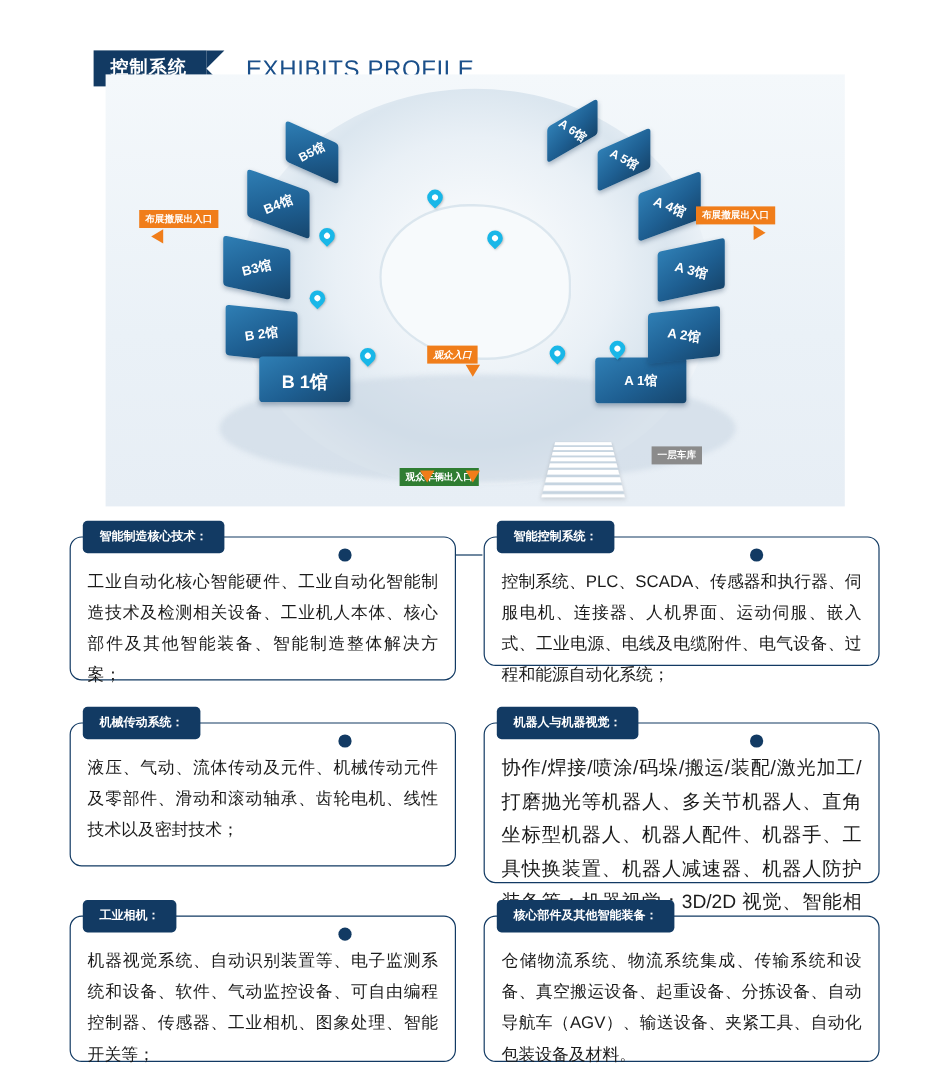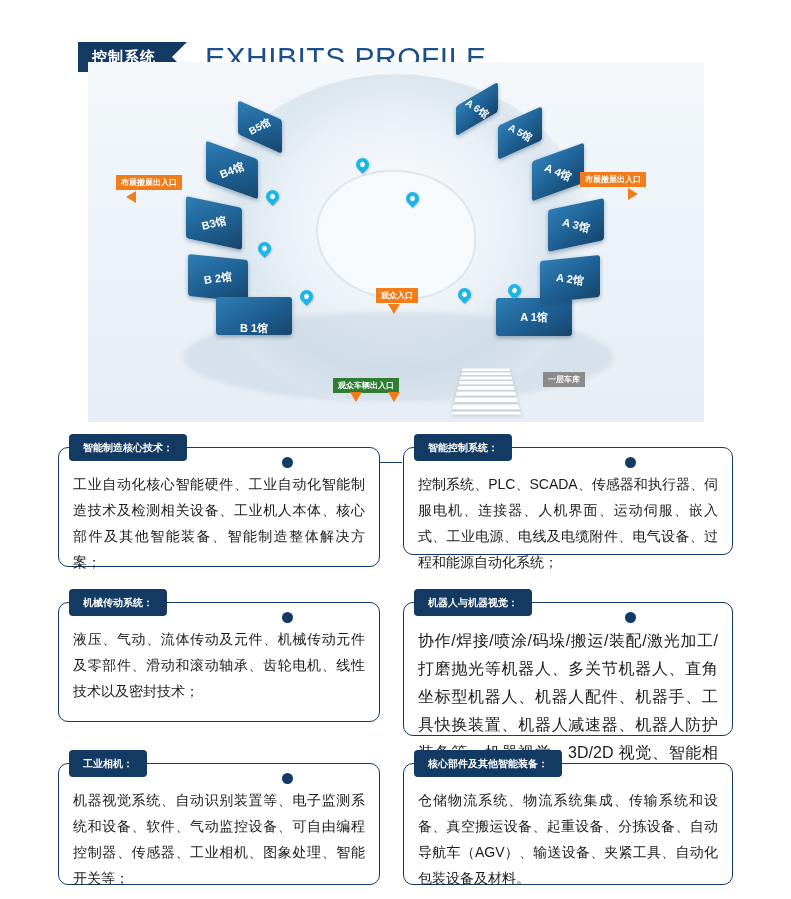--- a/index.html
+++ b/index.html
@@ -44,21 +44,21 @@
     width: 0;
     height: 0;
     border-top: 15px solid #123a63;
     border-bottom: 15px solid #123a63;
     border-right: 15px solid transparent;
   }
   .header-title {
     position: absolute;
     left: 205px;
     top: 25px;
-    font-size: 30px;
+    font-size: 20px;
     color: #1a4f8a;
     letter-spacing: 0.5px;
     line-height: 30px;
   }
 
   
   .map {
     position: absolute;
     left: 88px;
     top: 62px;
@@ -240,21 +240,21 @@
   <div class="hall" style="left:118px; top:88px; width:52px; height:40px; transform:skewY(20deg); border-radius:3px;">
     <span style="transform:skewY(-20deg) rotate(-22deg); margin-top:13px; font-size:11px;">B4馆</span>
   </div>
   <div class="hall" style="left:98px; top:140px; width:56px; height:42px; transform:skewY(12deg); border-radius:3px;">
     <span style="transform:skewY(-12deg) rotate(-14deg); margin-top:14px; font-size:11px;">B3馆</span>
   </div>
   <div class="hall" style="left:100px; top:195px; width:60px; height:42px; transform:skewY(6deg); border-radius:3px;">
     <span style="transform:skewY(-6deg) rotate(-8deg); margin-top:14px; font-size:11px;">B 2馆</span>
   </div>
   <div class="hall" style="left:128px; top:235px; width:76px; height:38px; border-radius:3px;">
-    <span style="margin-top:24px; font-size:11px;text-align:center;">B 1馆</span>
+    <span style="margin-top:12px; font-size:15px;text-align:center;">B 1馆</span>
   </div>
 
   <div class="hall" style="left:408px; top:236px; width:76px; height:38px; border-radius:3px;">
     <span style="margin-top:12px; font-size:11px;">A 1馆</span>
   </div>
   <div class="hall" style="left:452px; top:196px; width:60px; height:42px; transform:skewY(-6deg); border-radius:3px;">
     <span style="transform:skewY(6deg) rotate(8deg); margin-top:14px; font-size:11px;">A 2馆</span>
   </div>
   <div class="hall" style="left:460px; top:142px; width:56px; height:42px; transform:skewY(-12deg); border-radius:3px;">
     <span style="transform:skewY(12deg) rotate(14deg); margin-top:14px; font-size:11px;">A 3馆</span>
@@ -278,24 +278,24 @@
   <div class="pin" style="left:268px; top:96px;"></div>
 
   <div class="stairs"></div>
 
   <div class="label-chip chip-orange" style="left:28px; top:113px;">布展撤展出入口</div>
   <div class="arrow-o" style="left:38px; top:129px;"></div>
 
   <div class="label-chip chip-orange" style="left:492px; top:110px;">布展撤展出入口</div>
   <div class="arrow-o right" style="left:540px; top:126px;"></div>
 
-  <div class="label-chip chip-orange" style="left:288px; top:226px;">观众入口</div>
+  <div class="label-chip chip-orange" style="left:268px; top:226px;font-style:italic;">观众入口</div>
   <div class="arrow-o down" style="left:300px; top:242px;"></div>
 
-  <div class="label-chip chip-green" style="left:245px; top:316px;">观众车辆出入口</div>
+  <div class="label-chip chip-green" style="left:245px; top:328px;">观众车辆出入口</div>
   <div class="arrow-o down" style="left:262px; top:330px;"></div>
   <div class="arrow-o down" style="left:300px; top:330px;"></div>
 
   <div class="label-chip chip-grey" style="left:455px; top:310px;">一层车库</div>
 </div>
 
 <div class="card" style="left:58px; top:447px; width:322px; height:120px;">
   <div class="card-title">智能制造核心技术：</div>
   <div class="card-body">工业自动化核心智能硬件、工业自动化智能制造技术及检测相关设备、工业机人本体、核心部件及其他智能装备、智能制造整体解决方案；</div>
 </div>

